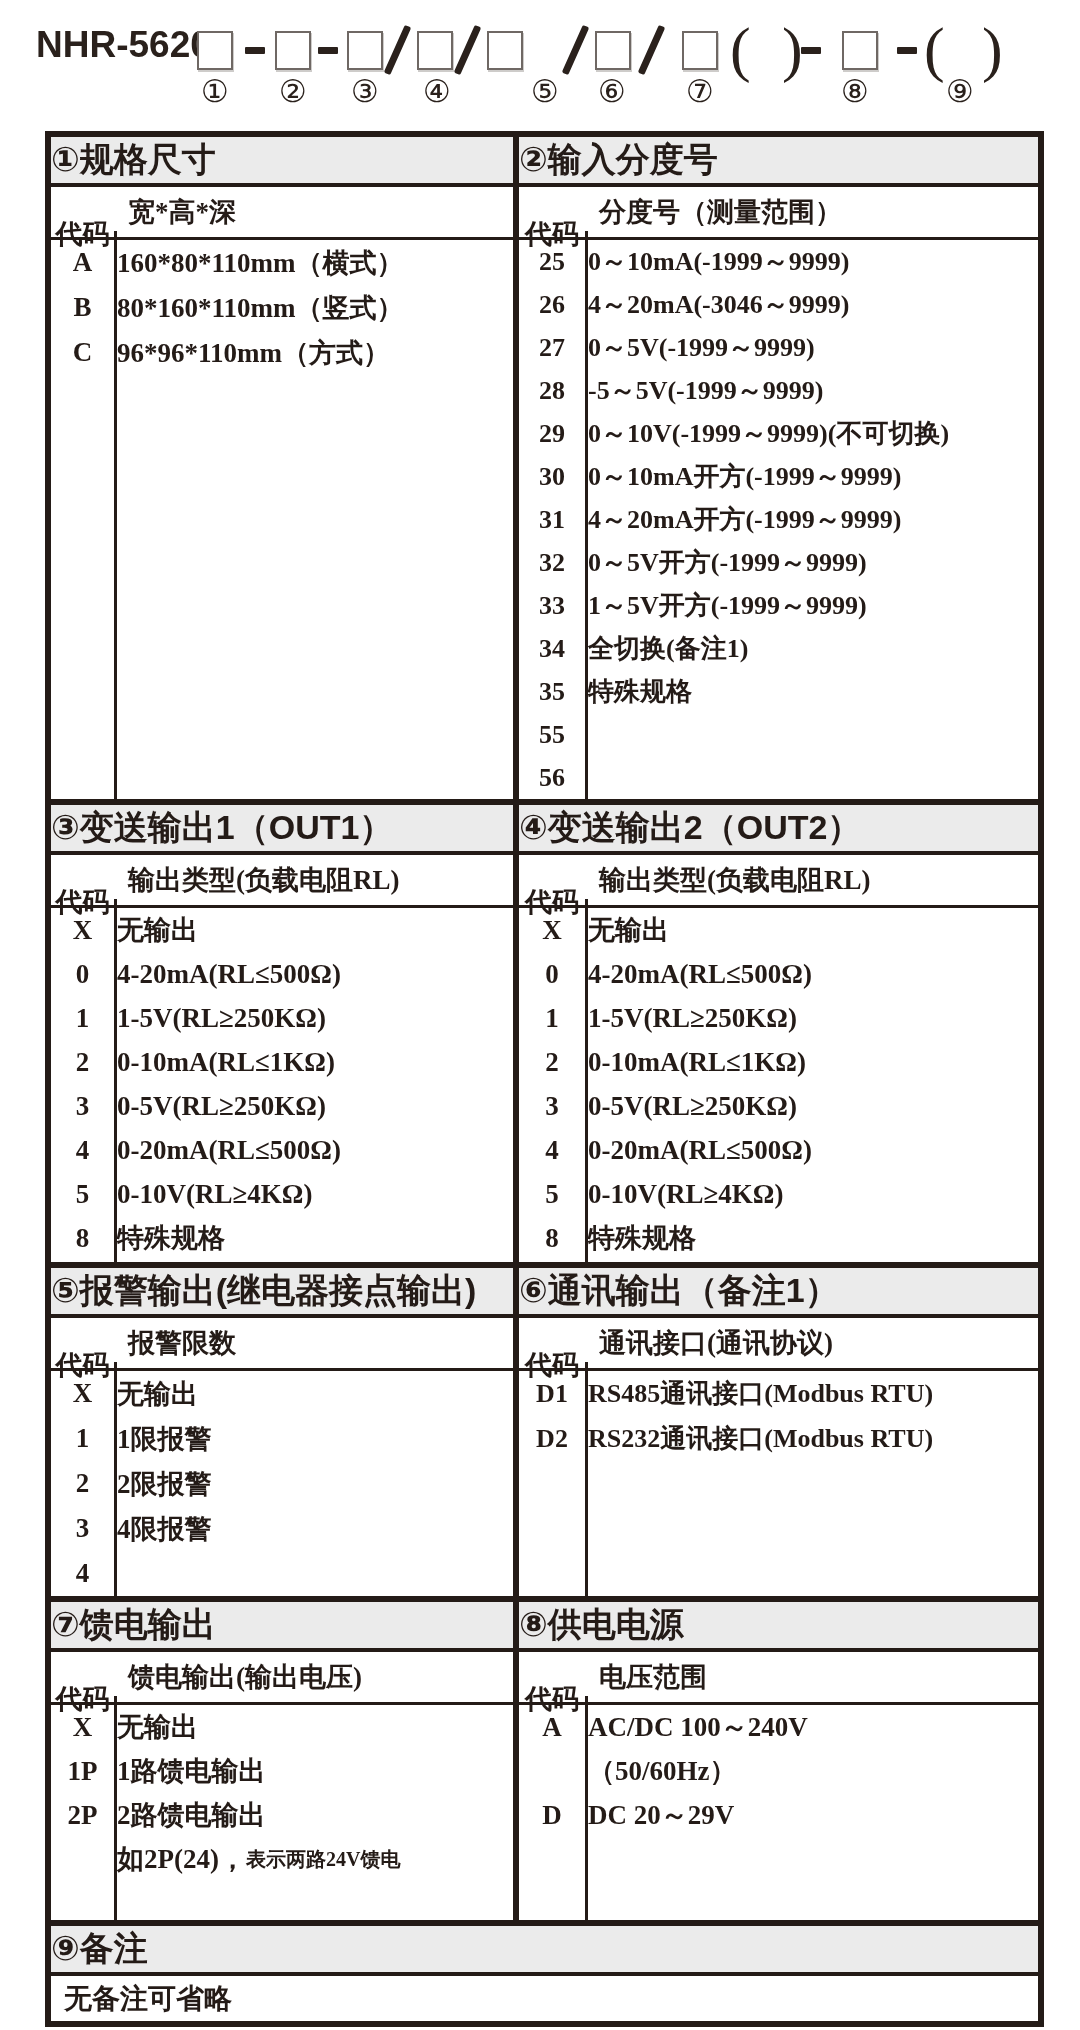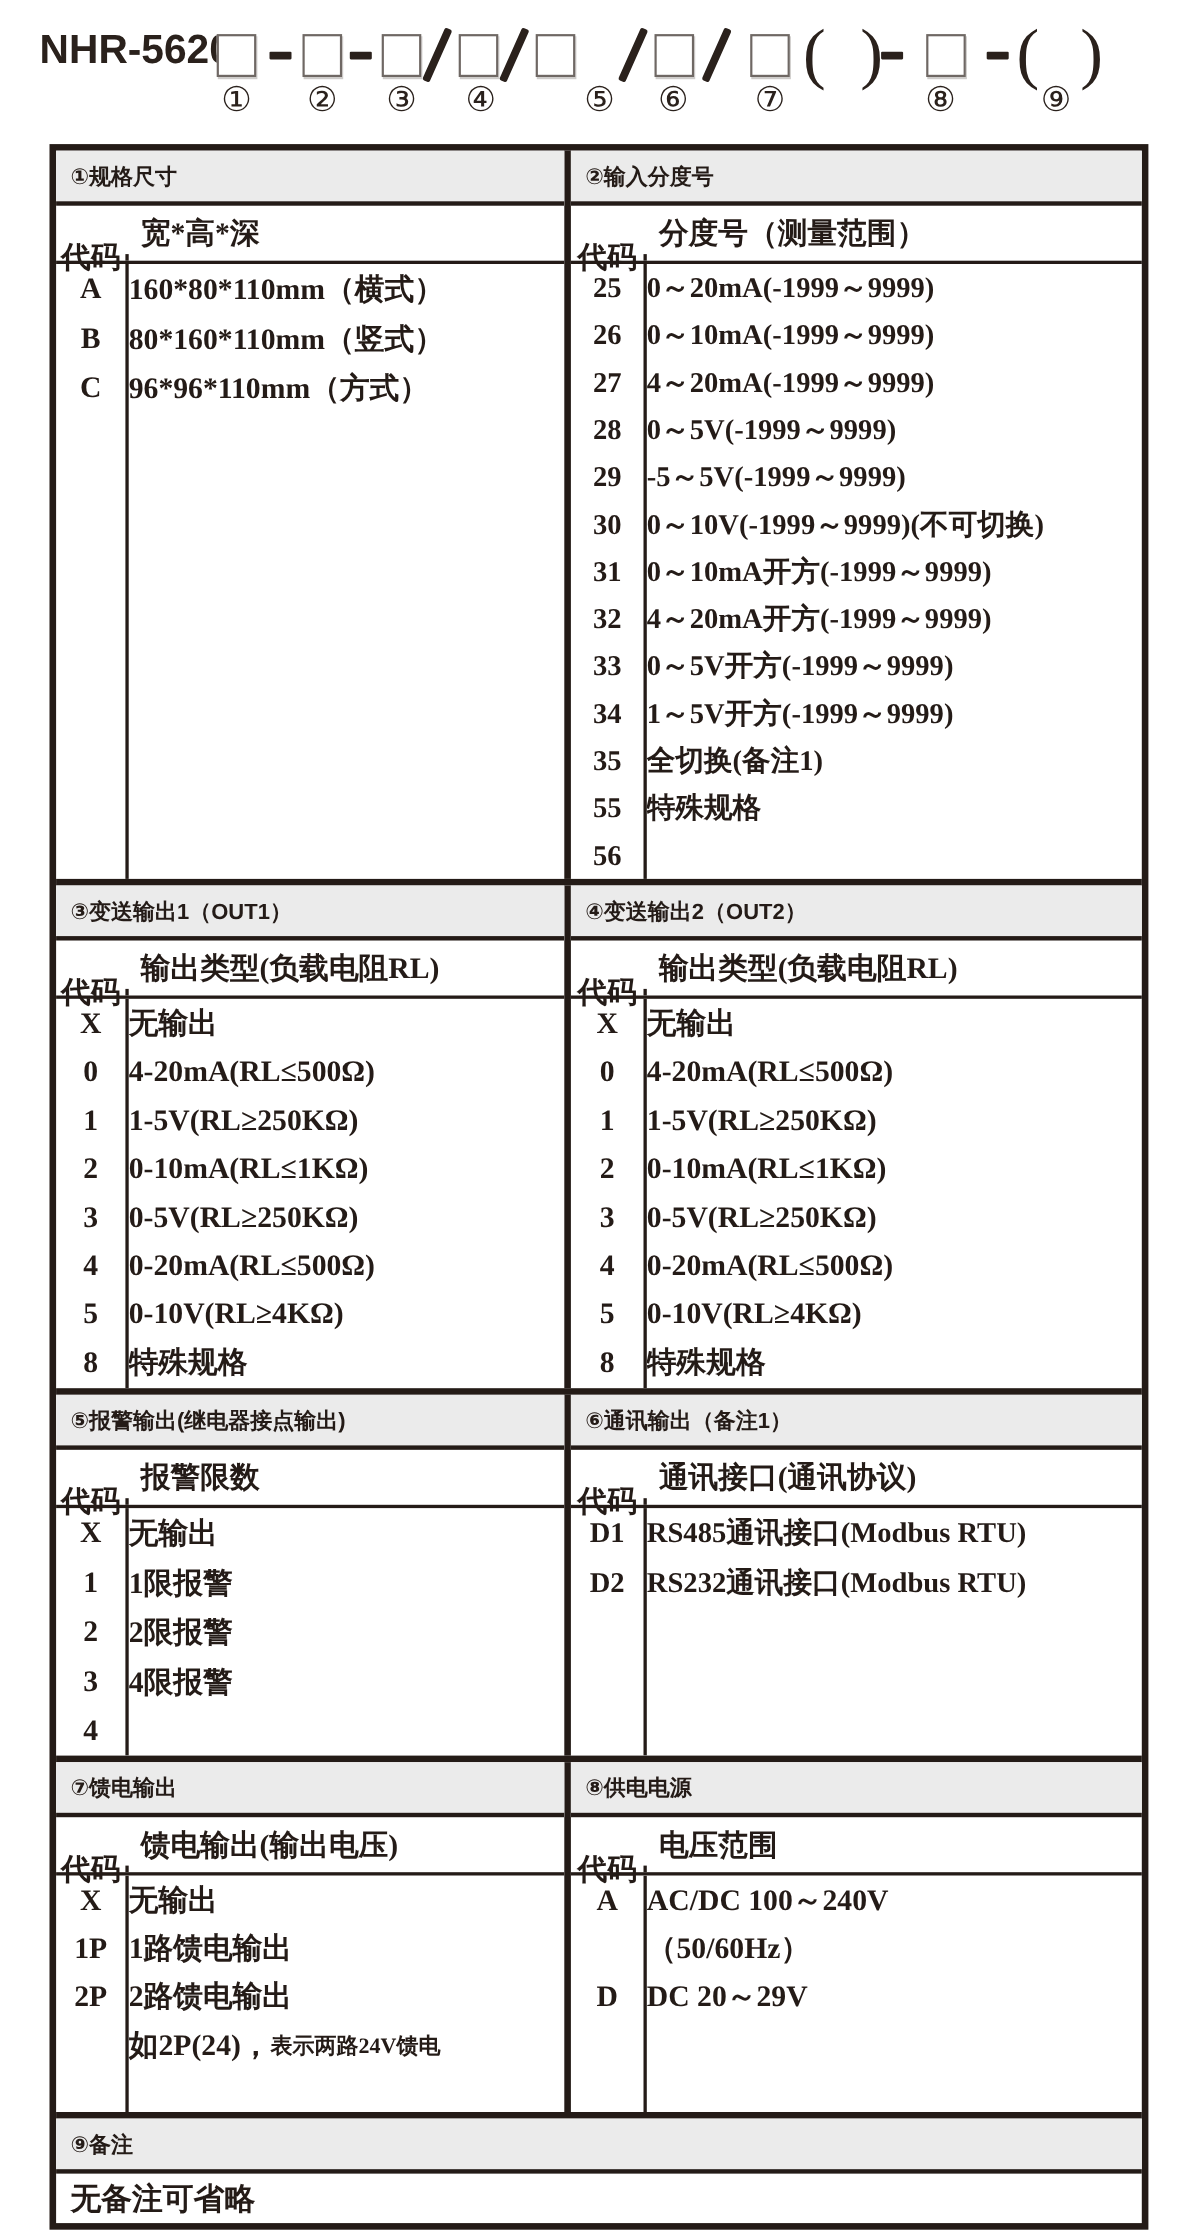--- a/index.html
+++ b/index.html
@@ -35,23 +35,23 @@
   .code-table{
     position:absolute;left:45px;top:131px;width:999px;
     border:6px solid #241b17;background:#fff;box-sizing:border-box;
   }
   .pair{display:flex;border-bottom:6px solid #241b17;}
   .pair.last{border-bottom:none;}
   .half-l{width:468px;border-right:6px solid #241b17;box-sizing:border-box;}
   .half-r{flex:1;box-sizing:border-box;}
   .sec-header{
     height:50px;background:#ebebeb;border-bottom:4px solid #241b17;
-    display:flex;align-items:center;padding-left:13px;box-sizing:border-box;
+    display:flex;align-items:center;box-sizing:border-box;
     font-family:"Liberation Sans","DejaVu Sans",sans-serif;
-    font-weight:700;font-size:20px;white-space:nowrap;
+    font-weight:700;font-size:34px;white-space:nowrap;
   }
   .col-header{
     display:flex;height:53px;border-bottom:3px solid #241b17;box-sizing:border-box;
     font-weight:700;font-size:27px;
   }
   .col-header .code{
     width:66px;border-right:3px solid #241b17;box-sizing:border-box;
     display:flex;align-items:center;justify-content:center;margin-top:44px;
   }
   .half-r .col-header .code{width:69px;}
@@ -157,23 +157,22 @@
           <div class="cell">30</div>
           <div class="cell">31</div>
           <div class="cell">32</div>
           <div class="cell">33</div>
           <div class="cell">34</div>
           <div class="cell">35</div>
           <div class="cell">55</div>
           <div class="cell">56</div>
         </div>
         <div class="descs">
-          <div class="cell">0～20mA(-1999～9999)</div>
           <div class="cell">0～10mA(-1999～9999)</div>
-          <div class="cell">4～20mA(-1999～9999)</div>
+          <div class="cell">4～20mA(-3046～9999)</div>
           <div class="cell">0～5V(-1999～9999)</div>
           <div class="cell">-5～5V(-1999～9999)</div>
           <div class="cell">0～10V(-1999～9999)(不可切换)</div>
           <div class="cell">0～10mA开方(-1999～9999)</div>
           <div class="cell">4～20mA开方(-1999～9999)</div>
           <div class="cell">0～5V开方(-1999～9999)</div>
           <div class="cell">1～5V开方(-1999～9999)</div>
           <div class="cell">全切换(备注1)</div>
           <div class="cell">特殊规格</div>
         </div>

